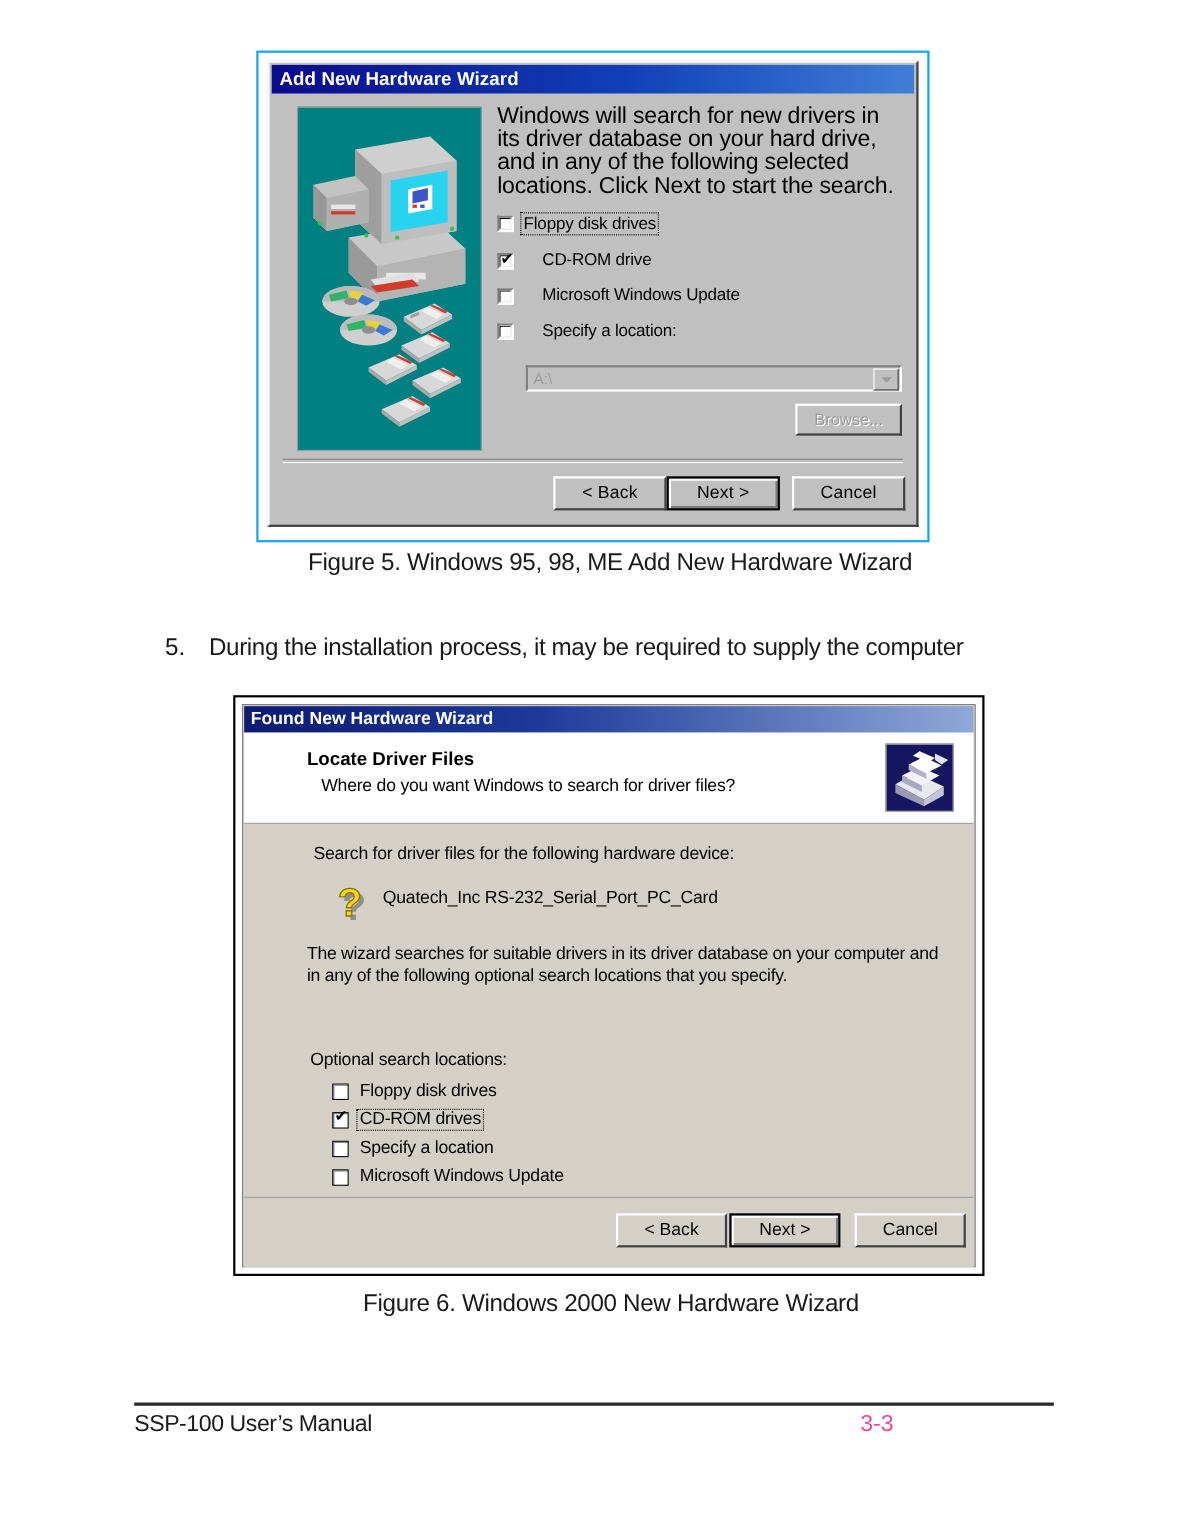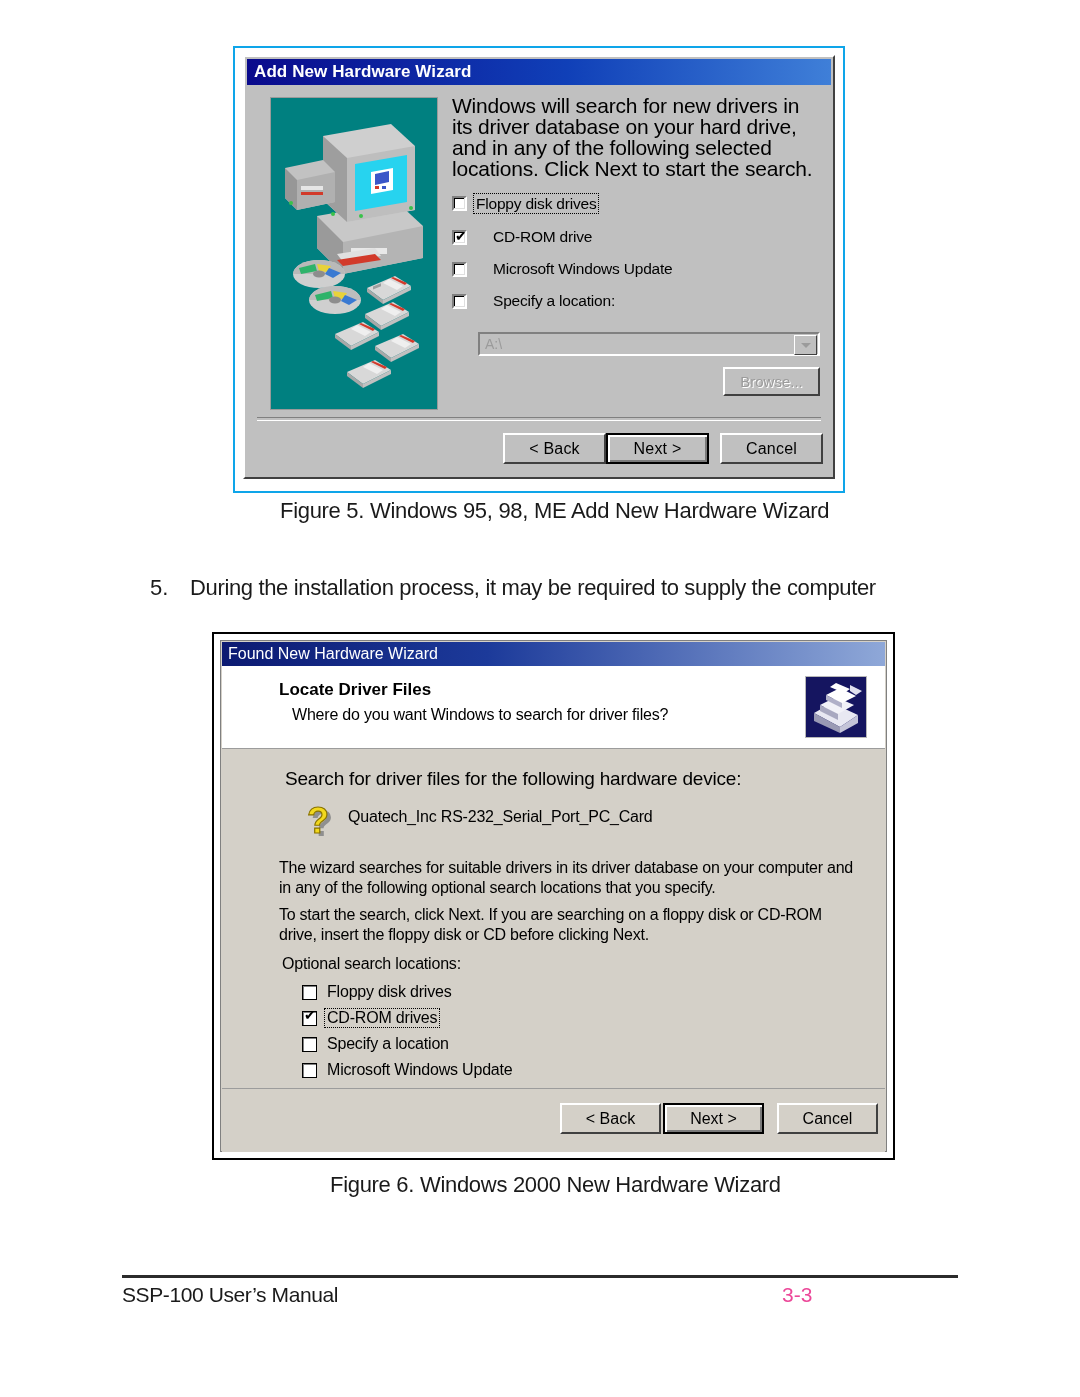--- a/index.html
+++ b/index.html
@@ -301,21 +301,21 @@
     top: 1px;
     width: 663px;
     height: 24px;
     background: linear-gradient(to right, #0c1a72 0%, #1c3a9a 40%, #8fa8d8 100%);
     display: flex;
     align-items: center;
   }
   #w2k-title-text {
     color: #ffffff;
     font-size: 16px;
-    font-weight: normal;
+    font-weight: bold;
     padding-left: 6px;
     white-space: nowrap;
   }
   #w2k-header {
     position: absolute;
     left: 1px;
     top: 25px;
     width: 663px;
     height: 83px;
     background: #ffffff;
@@ -356,21 +356,21 @@
     left: 1px;
     top: 109px;
     width: 663px;
     height: 338px;
     background: #d4d0c8;
   }
   #w2k-line1 {
     position: absolute;
     left: 63px;
     top: 18px;
-    font-size: 19px;
+    font-size: 16px;
     letter-spacing: -0.2px;
     white-space: nowrap;
     text-align: right;
   }
   #w2k-device-icon {
     position: absolute;
     left: 63px;
     top: 50px;
     width: 48px;
     height: 48px;
@@ -662,21 +662,20 @@
 
       <div id="w2k-device-icon">
         <svg width="48" height="48" viewBox="0 0 48 48" xmlns="http://www.w3.org/2000/svg">
           <text x="26" y="36" font-family="'Liberation Sans', sans-serif" font-size="36" font-weight="bold" fill="#8f8f8f">?</text>
           <text x="22" y="33" font-family="'Liberation Sans', sans-serif" font-size="36" font-weight="bold" fill="#f2d81e" stroke="#8a7400" stroke-width="1.2">?</text>
         </svg>
       </div>
       <div id="w2k-device-name">Quatech_Inc RS-232_Serial_Port_PC_Card</div>
 
       <div id="w2k-para1">The wizard searches for suitable drivers in its driver database on your computer and in any of the following optional search locations that you specify.</div>
-      <div id="w2k-para2">To start the search, click Next. If you are searching on a floppy disk or CD-ROM drive, insert the floppy disk or CD before clicking Next.</div>
 
       <div id="w2k-opt-label">Optional search locations:</div>
 
       <div id="w2k-checklist">
         <div class="w2k-check-row">
           <span class="w2k-box"></span>
           <span class="w2k-check-label">Floppy disk drives</span>
         </div>
         <div class="w2k-check-row">
           <span class="w2k-box">

